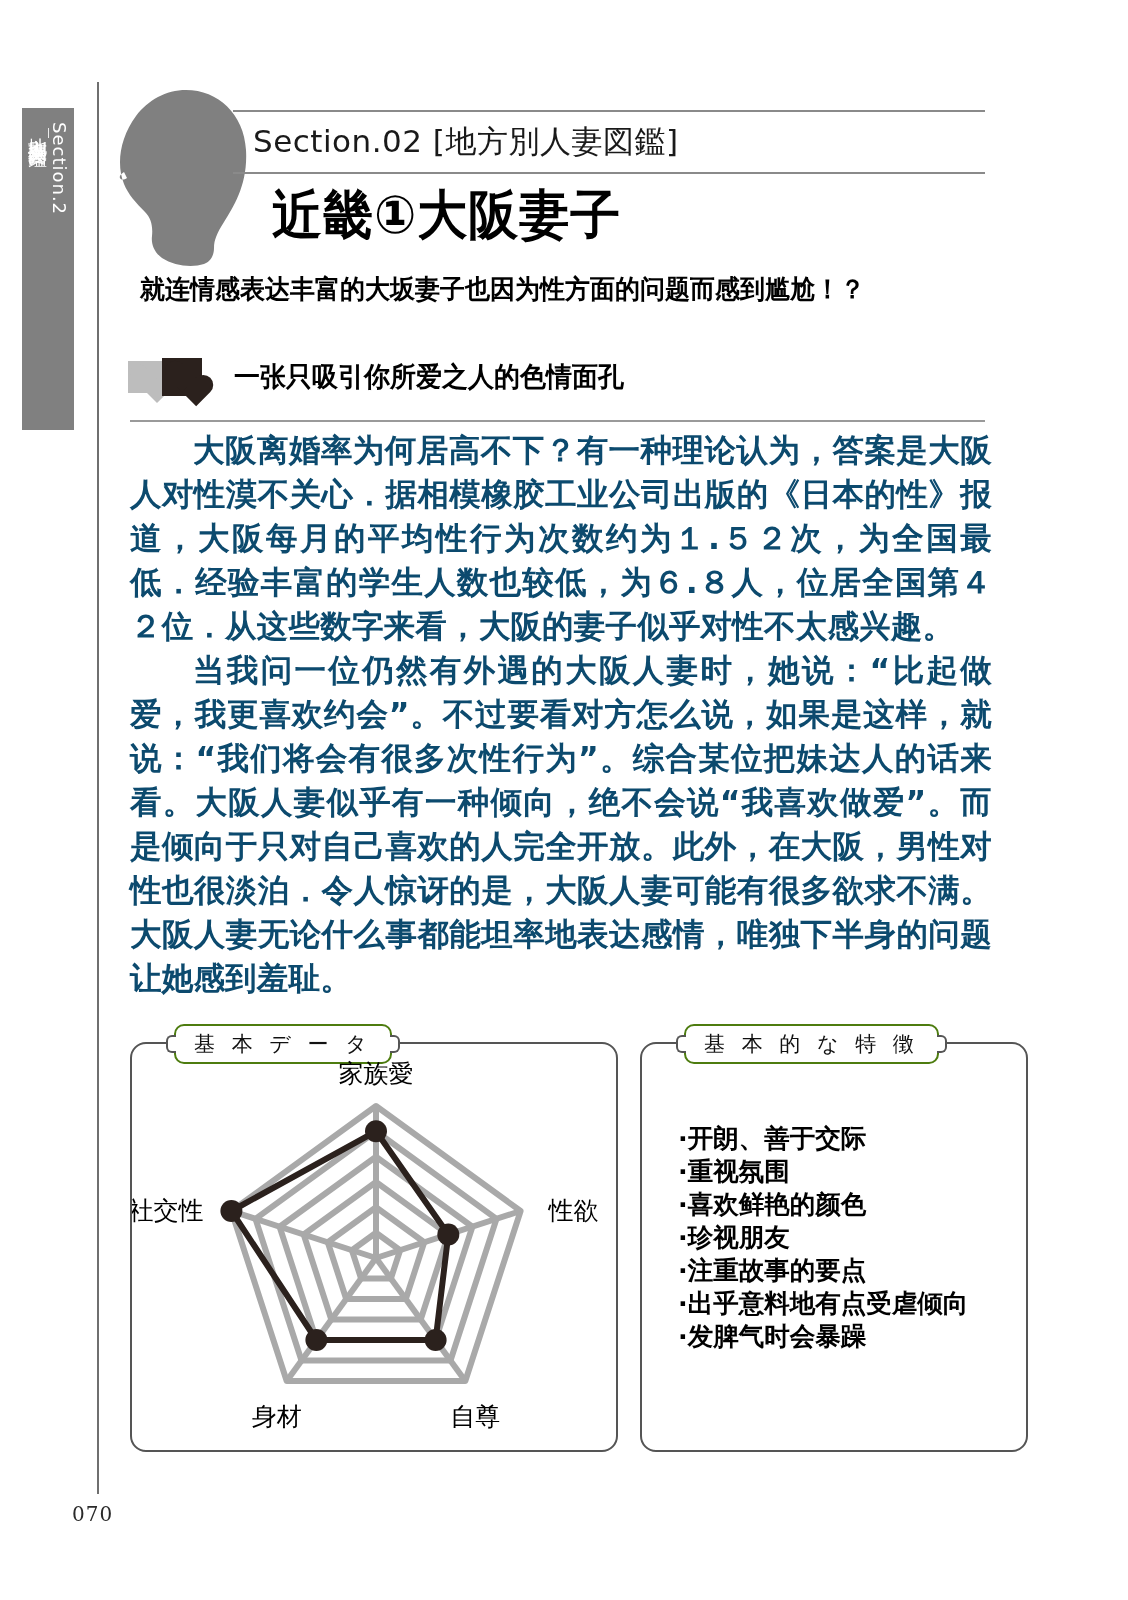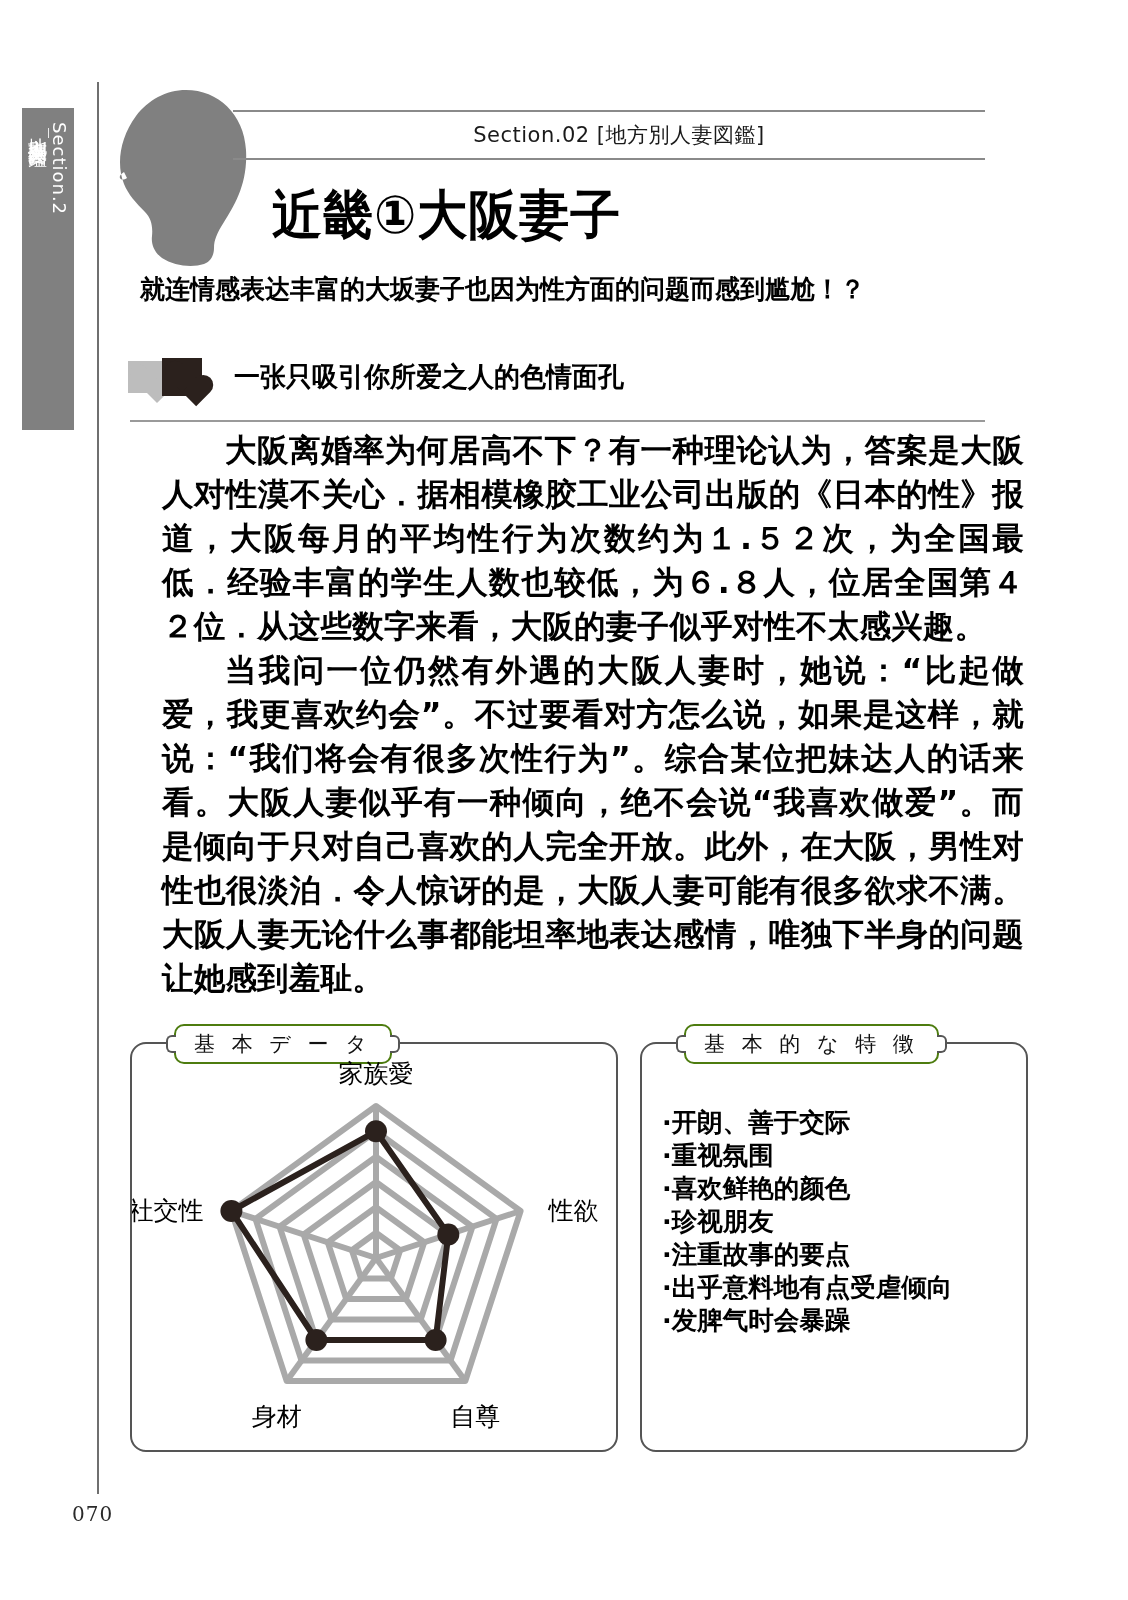--- a/index.html
+++ b/index.html
@@ -69,27 +69,26 @@
   #section-header {
     position: absolute;
     left: 233px; top: 110px;
     width: 752px;
   }
   #section-header .rule-top,
   #section-header .rule-bot {
     height: 2px; background: #8a8a8a;
   }
   #section-header .label {
-    font-size: 21px;
+    font-size: 31px;
     letter-spacing: .5px;
     padding: 9px 0 9px 20px;
     color: #1a1a1a;
     font-family: "DejaVu Sans", "Liberation Sans", sans-serif;
     white-space: nowrap;
-    text-align: center;
   }
 
   
   #main-title {
     position: absolute;
     left: 272px; top: 180px;
     font-size: 50px;
     font-weight: 700;
     letter-spacing: 1px;
     color: #000;
@@ -156,24 +155,23 @@
 
   
   #body-copy {
     position: absolute;
     left: 130px; top: 428px;
     width: 862px;
     font-size: 31.5px;
     line-height: 44px;
     font-weight: 700;
     letter-spacing: 0.2px;
-    color: #000000;
+    color: #0c4a6e;
     text-align: justify;
     text-justify: inter-character;
-    margin-left: 32px;
   }
   #body-copy p { margin: 0; text-indent: 2em; }
 
   
   .panel {
     position: absolute;
     border: 2px solid #555;
     border-radius: 16px;
     background: #fff;
   }
@@ -209,21 +207,21 @@
     font-family: "DejaVu Sans", "Liberation Sans", sans-serif;
     font-size: 25px;
     fill: #000;
   }
 
   
   #traits-list {
     position: absolute;
     left: 20px; top: 62px;
     right: 10px;
-    margin: 0; padding: 0;
+    margin: 16px; padding: 0;
     list-style: none;
     font-size: 25.5px;
     line-height: 33px;
     font-weight: 700;
     color: #000;
   }
   #traits-list li { white-space: nowrap; }
   #traits-list li::before { content: "\00B7 "; }
 
   

